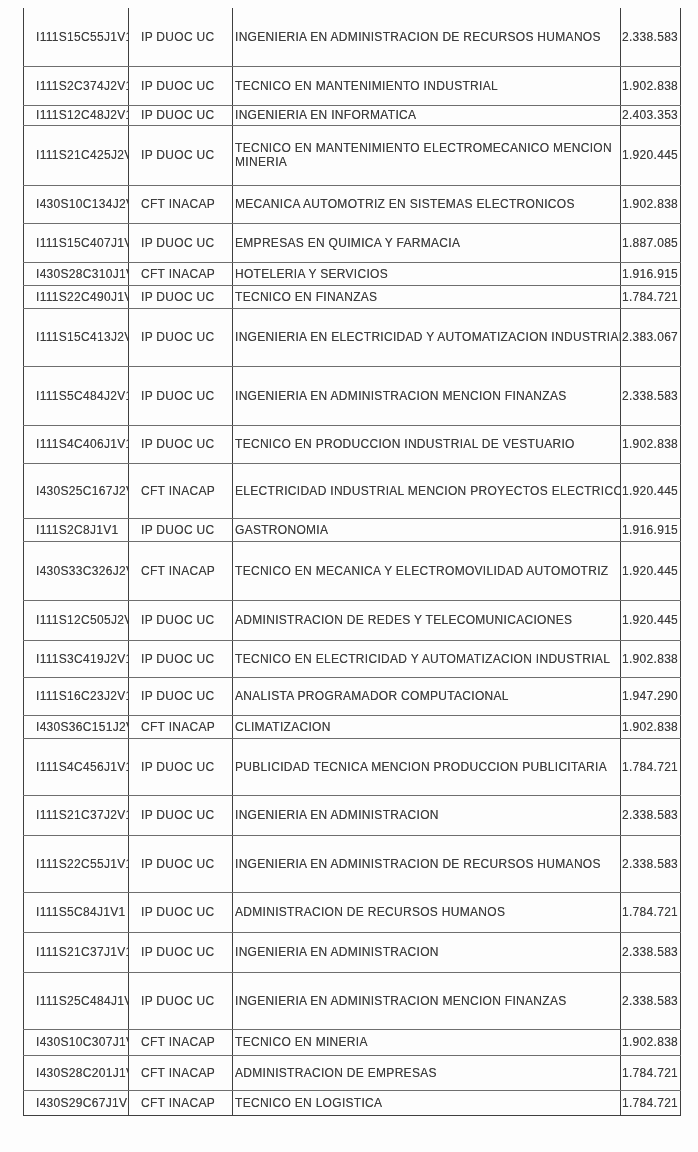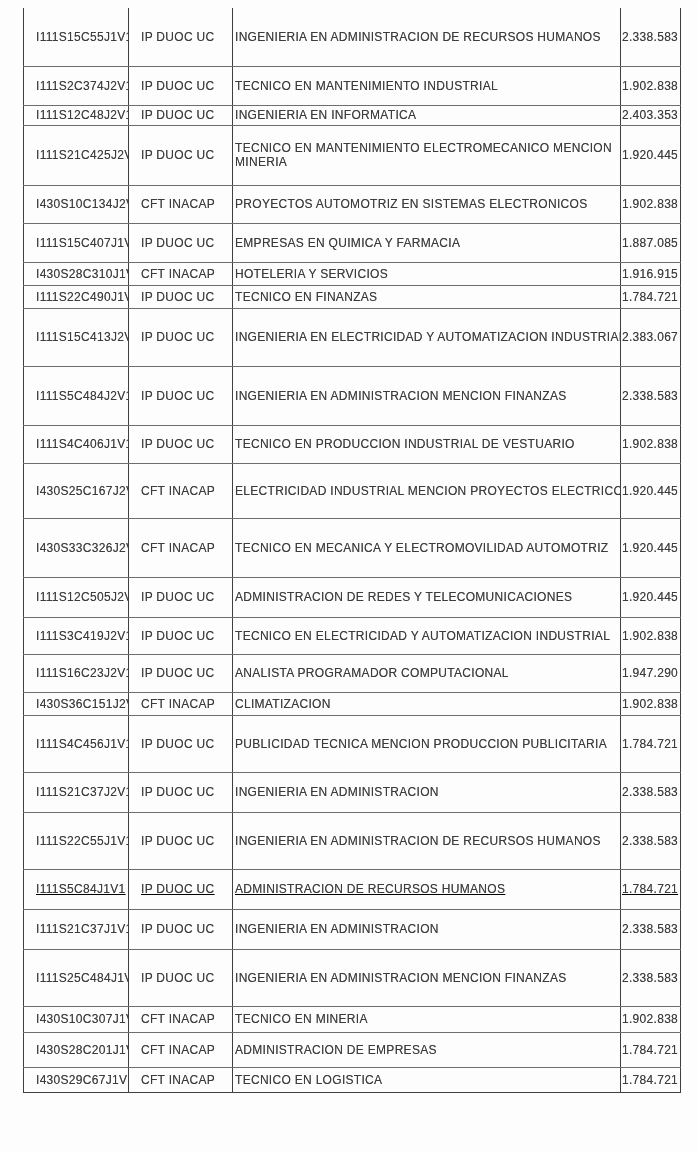--- a/index.html
+++ b/index.html
@@ -80,21 +80,21 @@
         <tr style="height: 60px;">
     <td class="c-code">I111S21C425J2V1</td>
     <td class="c-inst">IP DUOC UC</td>
     <td class="c-prog">TECNICO EN MANTENIMIENTO ELECTROMECANICO MENCION
 MINERIA</td>
     <td class="c-amt">1.920.445</td>
   </tr>
         <tr style="height: 38px;">
     <td class="c-code">I430S10C134J2V1</td>
     <td class="c-inst">CFT INACAP</td>
-    <td class="c-prog">PROYECTOS AUTOMOTRIZ EN SISTEMAS ELECTRONICOS</td>
+    <td class="c-prog">MECANICA AUTOMOTRIZ EN SISTEMAS ELECTRONICOS</td>
     <td class="c-amt">1.902.838</td>
   </tr>
         <tr style="height: 39px;">
     <td class="c-code">I111S15C407J1V1</td>
     <td class="c-inst">IP DUOC UC</td>
     <td class="c-prog">EMPRESAS EN QUIMICA Y FARMACIA</td>
     <td class="c-amt">1.887.085</td>
   </tr>
         <tr style="height: 23px;">
     <td class="c-code">I430S28C310J1V1</td>
@@ -125,20 +125,26 @@
     <td class="c-inst">IP DUOC UC</td>
     <td class="c-prog">TECNICO EN PRODUCCION INDUSTRIAL DE VESTUARIO</td>
     <td class="c-amt">1.902.838</td>
   </tr>
         <tr style="height: 55px;">
     <td class="c-code">I430S25C167J2V1</td>
     <td class="c-inst">CFT INACAP</td>
     <td class="c-prog">ELECTRICIDAD INDUSTRIAL MENCION PROYECTOS ELECTRICOS</td>
     <td class="c-amt">1.920.445</td>
   </tr>
+        <tr style="height: 23px;">
+    <td class="c-code">I111S2C8J1V1</td>
+    <td class="c-inst">IP DUOC UC</td>
+    <td class="c-prog">GASTRONOMIA</td>
+    <td class="c-amt">1.916.915</td>
+  </tr>
         <tr style="height: 59px;">
     <td class="c-code">I430S33C326J2V1</td>
     <td class="c-inst">CFT INACAP</td>
     <td class="c-prog">TECNICO EN MECANICA Y ELECTROMOVILIDAD AUTOMOTRIZ</td>
     <td class="c-amt">1.920.445</td>
   </tr>
         <tr style="height: 40px;">
     <td class="c-code">I111S12C505J2V1</td>
     <td class="c-inst">IP DUOC UC</td>
     <td class="c-prog">ADMINISTRACION DE REDES Y TELECOMUNICACIONES</td>
@@ -173,21 +179,21 @@
     <td class="c-inst">IP DUOC UC</td>
     <td class="c-prog">INGENIERIA EN ADMINISTRACION</td>
     <td class="c-amt">2.338.583</td>
   </tr>
         <tr style="height: 57px;">
     <td class="c-code">I111S22C55J1V1</td>
     <td class="c-inst">IP DUOC UC</td>
     <td class="c-prog">INGENIERIA EN ADMINISTRACION DE RECURSOS HUMANOS</td>
     <td class="c-amt">2.338.583</td>
   </tr>
-        <tr style="height: 40px; text-decoration: underline;">
+        <tr style="height: 40px;">
     <td class="c-code">I111S5C84J1V1</td>
     <td class="c-inst">IP DUOC UC</td>
     <td class="c-prog">ADMINISTRACION DE RECURSOS HUMANOS</td>
     <td class="c-amt">1.784.721</td>
   </tr>
         <tr style="height: 40px;">
     <td class="c-code">I111S21C37J1V1</td>
     <td class="c-inst">IP DUOC UC</td>
     <td class="c-prog">INGENIERIA EN ADMINISTRACION</td>
     <td class="c-amt">2.338.583</td>

